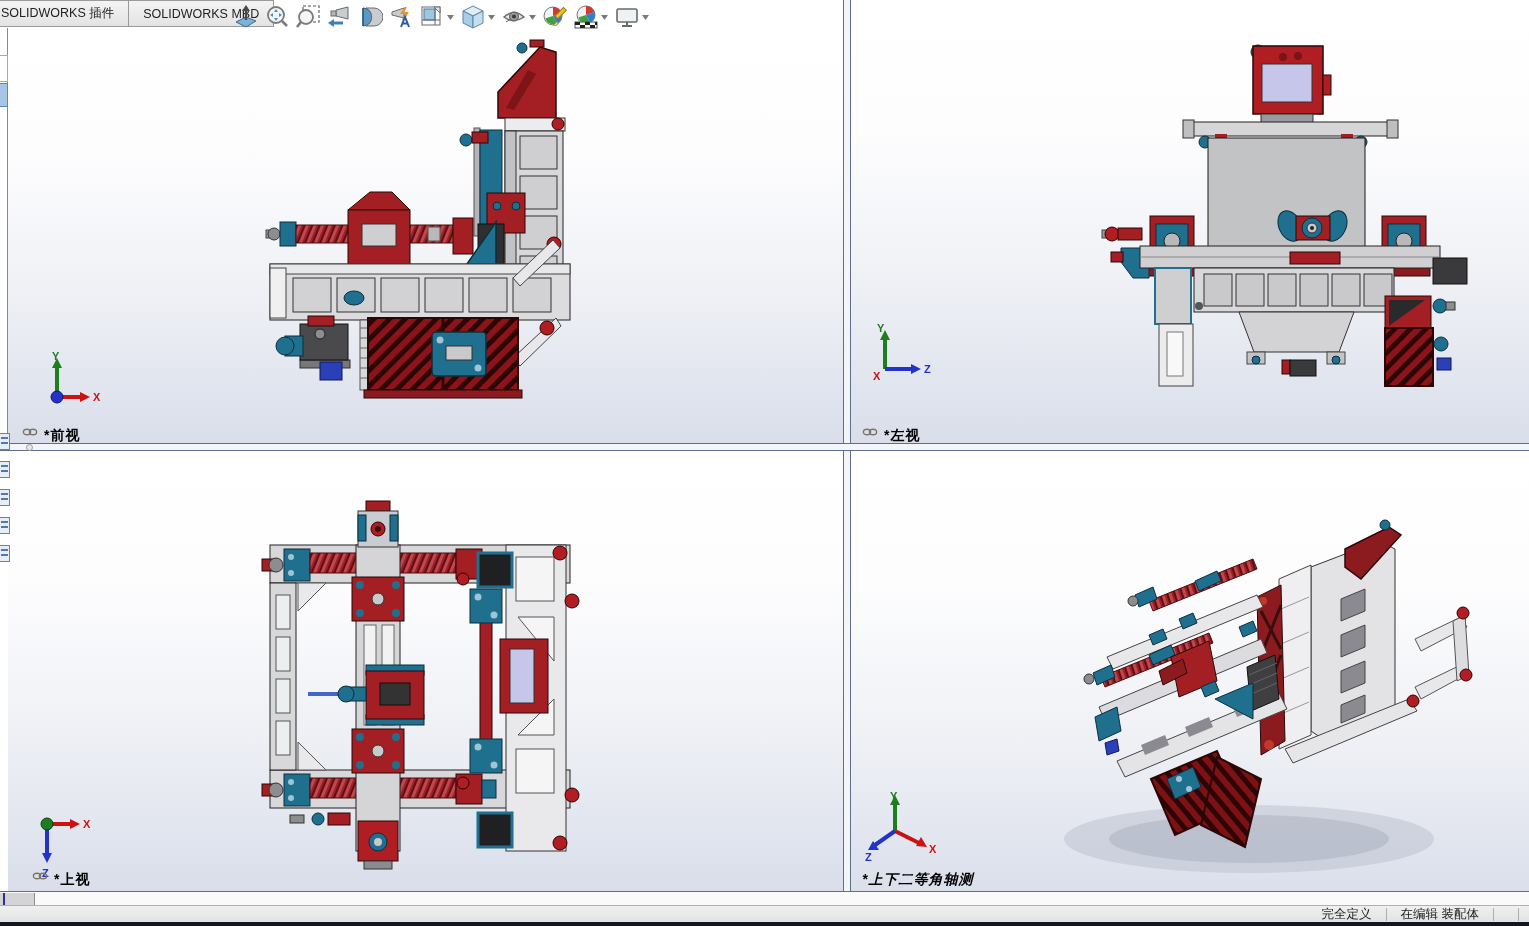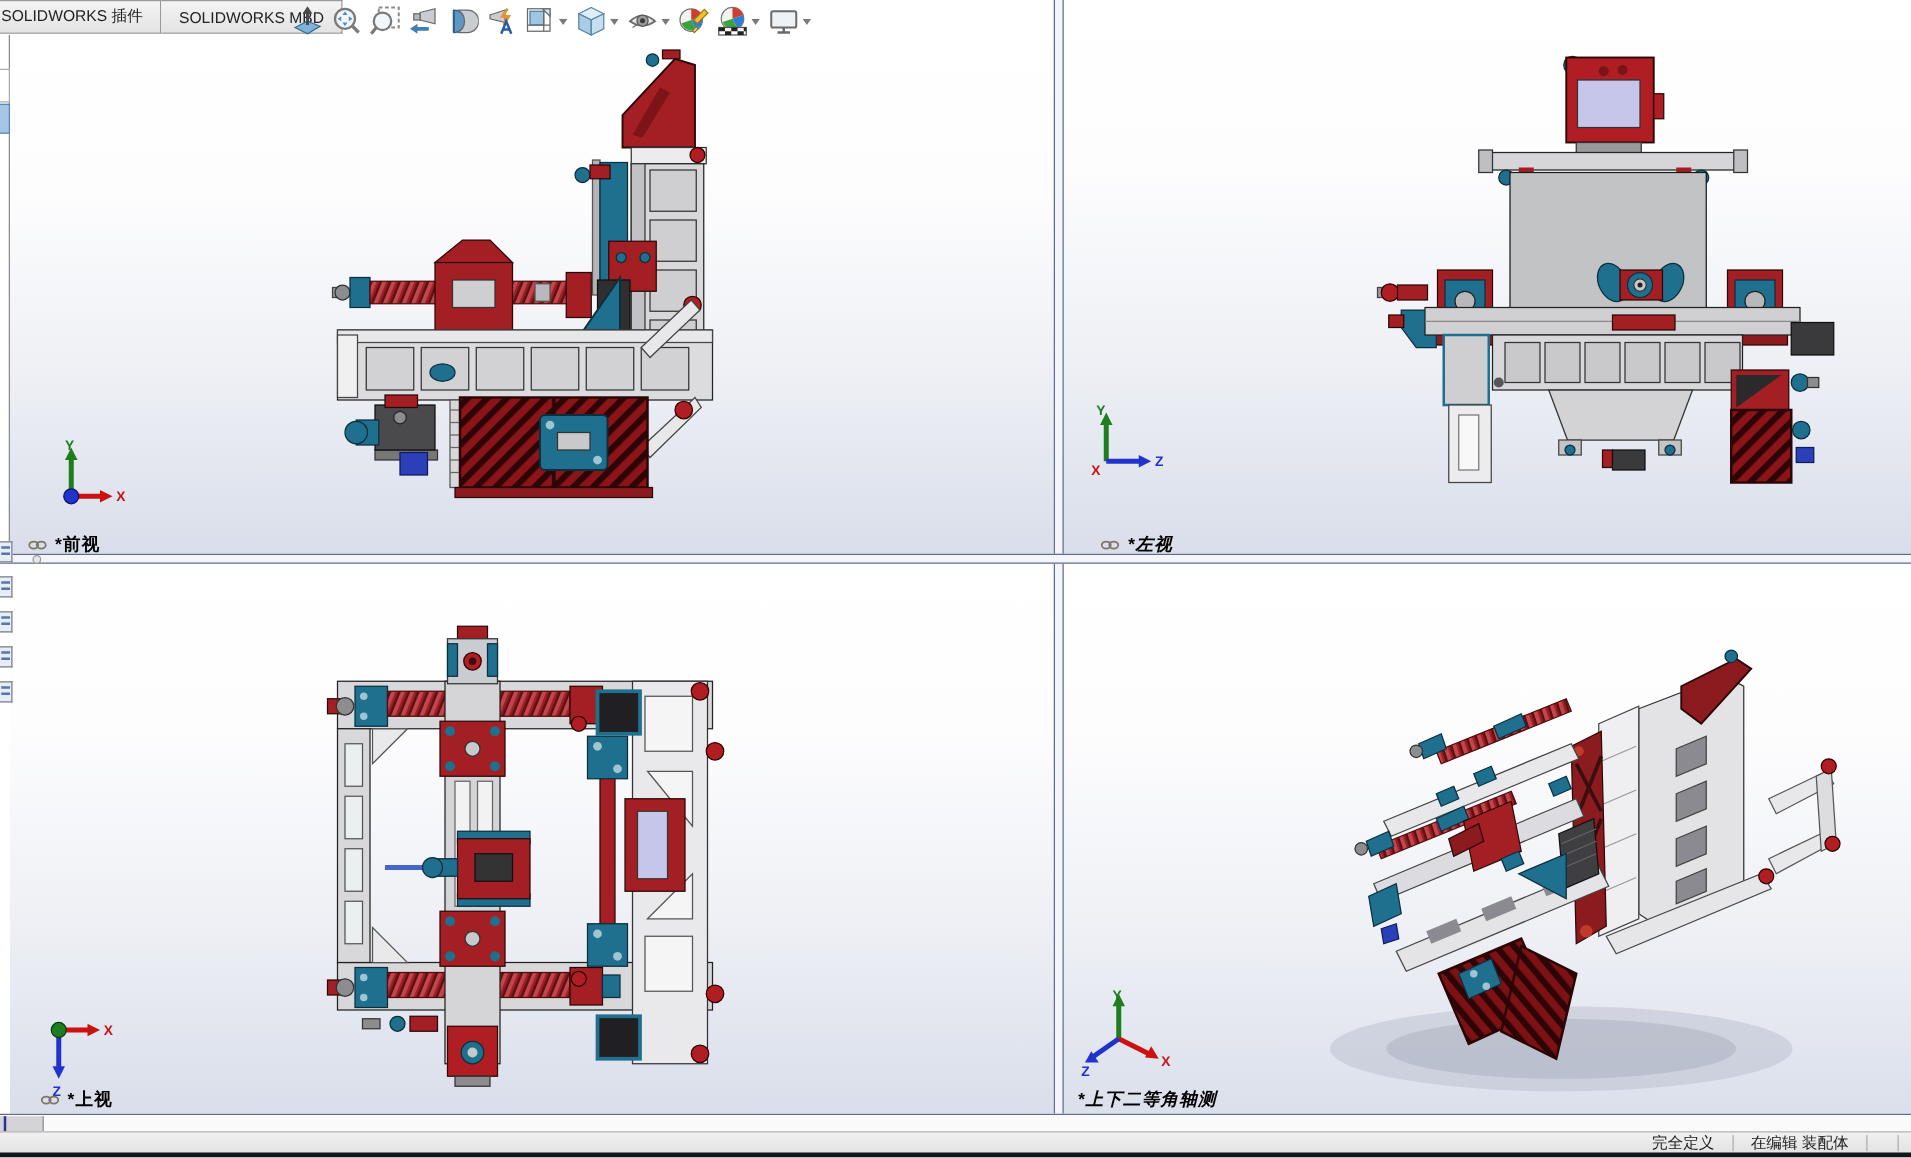--- a/index.html
+++ b/index.html
@@ -21,21 +21,21 @@
   .hud{position:absolute;left:232px;top:2px;height:30px;display:flex;align-items:center;gap:3px;z-index:30;}
   .hud-btn{display:flex;align-items:center;gap:1px;padding:1px;border-radius:3px;}
   .hud-btn svg{display:block;}
   .caret{width:9px;height:26px;display:flex;align-items:center;justify-content:center;}
   
   .vp{
     position:absolute;
     background:linear-gradient(180deg,#ffffff 0%,#fdfdfe 30%,#eef0f5 65%,#d9deea 100%);
   }
   .vp-label{
-    position:absolute;display:flex;align-items:center;gap:6px;
+    position:absolute;display:flex;align-items:flex-start;gap:6px;
     font-size:14px;font-weight:bold;color:#000;letter-spacing:1px;z-index:5;
   }
   .triad{position:absolute;z-index:4;}
   .model{position:absolute;z-index:2;}
   
   .split-v{position:absolute;left:843px;top:0;width:6px;height:891px;background:#f3f5f9;
     border-left:1px solid #5f6d8f;border-right:1px solid #5f6d8f;z-index:20;}
   .split-h{position:absolute;left:0;top:443px;width:1529px;height:6px;background:#f3f5f9;
     border-top:1px solid #5f6d8f;border-bottom:1px solid #5f6d8f;z-index:21;}
   .vp-edge{position:absolute;left:7px;top:28px;width:1px;height:415px;background:#8a8a8a;z-index:22;}
@@ -267,21 +267,21 @@
   </svg>
   <svg class="triad" style="left:16px;top:322px;" width="70" height="70" viewBox="0 0 70 70">
     <line x1="20" y1="47" x2="20" y2="16" stroke="#1e7d1e" stroke-width="4"></line>
     <polygon points="20,8 15,18 25,18" fill="#1e7d1e"></polygon>
     <line x1="20" y1="47" x2="48" y2="47" stroke="#2233cc" stroke-width="4"></line>
     <polygon points="56,47 46,42 46,52" fill="#2233cc"></polygon>
     <text x="12" y="10" font-size="11" font-weight="bold" fill="#1e7d1e">Y</text>
     <text x="59" y="51" font-size="11" font-weight="bold" fill="#2233cc">Z</text>
     <text x="8" y="58" font-size="11" font-weight="bold" fill="#cc1111">X</text>
   </svg>
-  <div class="vp-label" style="left:31px;top:427px;font-style:italic;">
+  <div class="vp-label" style="left:13px;top:427px;">
     <svg width="16" height="10" viewBox="0 0 16 10">
       <ellipse cx="5" cy="5" rx="3.6" ry="2.8" fill="none" stroke="#7d7668" stroke-width="1.4"></ellipse>
       <ellipse cx="11" cy="5" rx="3.6" ry="2.8" fill="none" stroke="#7d7668" stroke-width="1.4"></ellipse>
     </svg>
     <span>*左视</span>
   </div>
 </div>
 
 <div class="vp" style="left:8px;top:449px;width:835px;height:442px;">
   <svg class="model" style="left:0;top:0;" width="835" height="442" viewBox="0 0 835 442">

